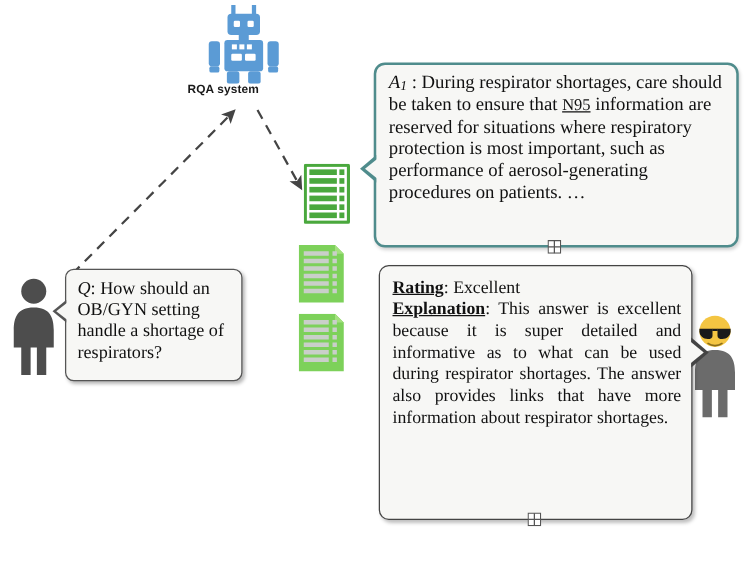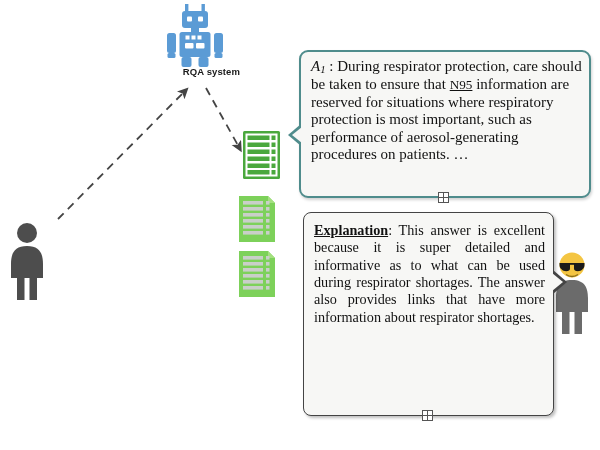--- a/index.html
+++ b/index.html
@@ -32,21 +32,21 @@
     left: 0;
     top: 0;
     width: 70px;
     height: 65px;
   }
   #rqa-label {
     position: absolute;
     left: -10px;
     top: 64px;
     width: 90px;
-    text-align: right;
+    text-align: left;
     font-family: "Liberation Sans", sans-serif;
     font-size: 9.5px;
     font-weight: bold;
     color: #1a1a1a;
     letter-spacing: 0.1px;
   }
 
   
   #arrows-svg {
     position: absolute;
@@ -344,32 +344,38 @@
     </g>
     <circle cx="21" cy="13" r="12.5" fill="#f4c542"></circle>
     <g fill="#1a1a1a">
       <path d="M8.5,11 L19,11 L19,16.5 C19,18.2 17.6,19.2 15.2,19.2 C11.6,19.2 8.5,16.4 8.5,13 Z"></path>
       <path d="M23,11 L33.5,11 L33.5,13 C33.5,16.4 30.4,19.2 26.8,19.2 C24.4,19.2 23,18.2 23,16.5 Z"></path>
       <rect x="18.8" y="11" width="4.4" height="1.8"></rect>
     </g>
     <path d="M15,22.5 Q21,26.5 27,22.5" stroke="#8a6d1a" stroke-width="1.4" fill="none"></path>
   </svg>
 
+  <div id="question-box" class="callout">
+    <span class="qmark italic">Q</span><span>: </span><span>How should an OB/GYN setting handle a shortage of respirators?</span>
+  </div>
 
   <div id="answer-box" class="callout">
-    <span class="italic">A</span><span class="italic sub">1</span><span> : </span><span>During respirator protection, care should be taken to ensure that </span><span class="smallcapnum">N95</span><span> information are reserved for situations where respiratory protection is most important, such as performance of aerosol-generating procedures on patients. …</span>
+    <span class="italic">A</span><span class="italic sub">1</span><span> : </span><span>During respirator shortages, care should be taken to ensure that </span><span class="smallcapnum">N95</span><span> information are reserved for situations where respiratory protection is most important, such as performance of aerosol-generating procedures on patients. …</span>
   </div>
 
   <svg id="answer-handle" class="handle-icon" viewBox="0 0 11 11">
     <rect x="0.5" y="0.5" width="10" height="10" fill="#ffffff" stroke="#555555" stroke-width="1"></rect>
     <line x1="5.5" y1="0.5" x2="5.5" y2="10.5" stroke="#555555" stroke-width="1"></line>
     <line x1="0.5" y1="5.5" x2="10.5" y2="5.5" stroke="#555555" stroke-width="1"></line>
   </svg>
 
   <div id="rating-box" class="callout">
+    <div style="text-align:left;">
+      <span class="bold-underline">Rating</span><span>: </span><span>Excellent</span>
+    </div>
     <div>
       <span class="bold-underline">Explanation</span><span>: </span><span>This answer is excellent because it is super detailed and informative as to what can be used during respirator shortages. The answer also provides links that have more information about respirator shortages.</span>
     </div>
   </div>
 
   <svg id="rating-handle" class="handle-icon" viewBox="0 0 11 11">
     <rect x="0.5" y="0.5" width="10" height="10" fill="#ffffff" stroke="#555555" stroke-width="1"></rect>
     <line x1="5.5" y1="0.5" x2="5.5" y2="10.5" stroke="#555555" stroke-width="1"></line>
     <line x1="0.5" y1="5.5" x2="10.5" y2="5.5" stroke="#555555" stroke-width="1"></line>
   </svg>

